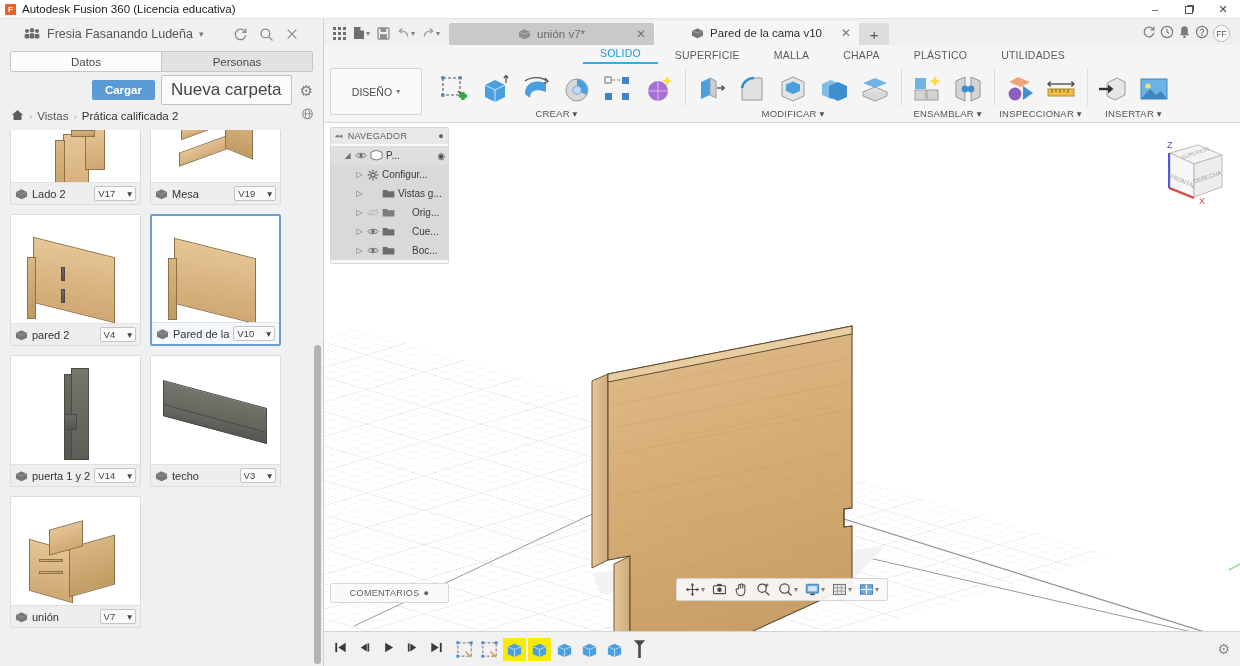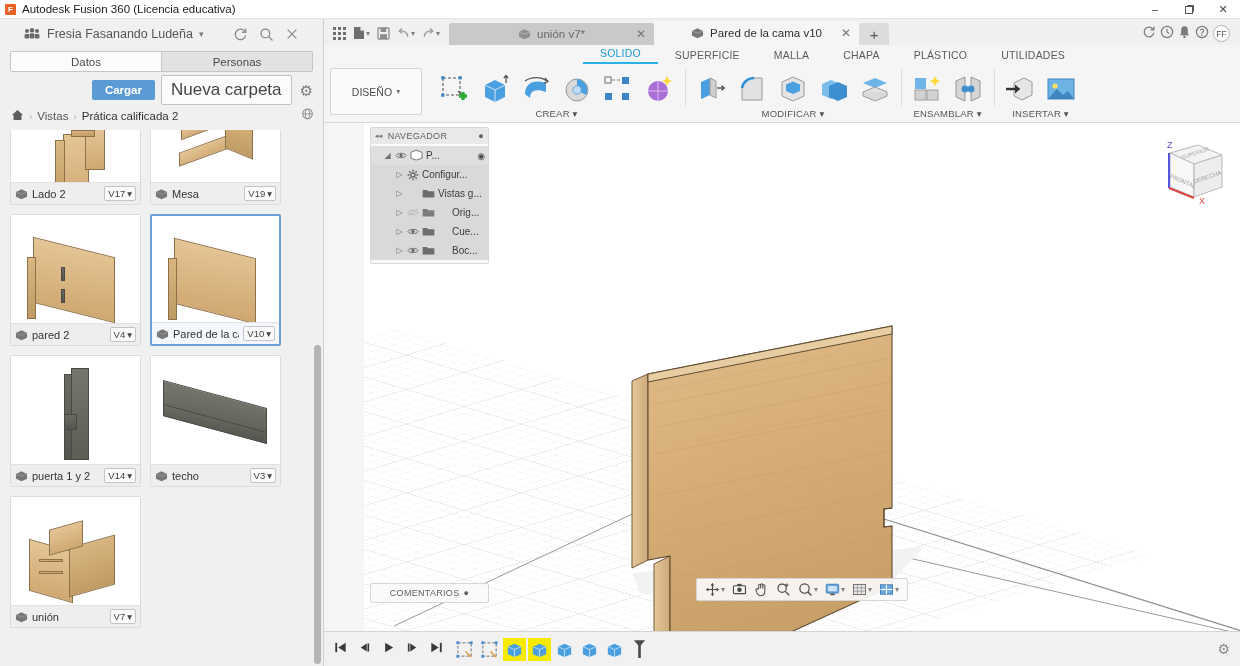--- a/index.html
+++ b/index.html
@@ -95,21 +95,21 @@
   .card-thumb { flex: 1; position: relative; overflow: hidden; background: #fff; }
   .card-foot {
     height: 22px; background: #eeeeee; border-top: 1px solid #e2e2e2;
     display: flex; align-items: center; padding: 0 4px; gap: 4px;
   }
   .card.selected .card-foot { background: #f4f8fc; }
   .card-label { font-size: 11px; color: #333; white-space: nowrap; overflow: hidden; }
   .ver-chip {
     margin-left: auto; font-size: 9.5px; color: #444; background: #fafafa;
     border: 1px solid #c4c4c4; border-radius: 2px; padding: 1px 3px;
-    display: flex; align-items: center; gap: 2px; flex: none;
+    display: flex; align-items: center; gap: 12px; flex: none;
   }
   .cube-ico { width: 13px; height: 12px; flex: none; }
   .dp-scrollbar {
     position: absolute; right: 2px; top: 215px; width: 7px; bottom: 2px;
     background: #b4b4b4; border-radius: 4px;
   }
 
   
   .th { position: absolute; }
   .wood  { background: linear-gradient(175deg, #e5c596, #cfa771); border: 1px solid #8d7249; }
@@ -167,21 +167,21 @@
     content: ""; position: absolute; left: 0; top: 5px; bottom: 16px; width: 1px; background: #dedede;
   }
   .ricons { display: flex; align-items: flex-end; gap: 3px; flex: 1; padding: 3px 2px 0 2px; }
   .rbtn {
     width: 38px; height: 38px; display: flex; align-items: center; justify-content: center;
     cursor: pointer; border-radius: 2px;
   }
   .rlabel { font-size: 9.5px; color: #555; padding-bottom: 3px; white-space: nowrap; letter-spacing: .2px; }
 
   
-  .canvaswrap { position: relative; flex: 1; background: #eab308; overflow: hidden; margin-left: 40px; }
+  .canvaswrap { position: relative; flex: 1; background: #eab308; overflow: hidden; }
   .browser {
     position: absolute; left: 6px; top: 4px; width: 119px;
     background: rgba(250,250,250,0.94); border: 1px solid #d7d7d7;
     border-radius: 2px; z-index: 6; font-size: 10.5px;
   }
   .browser-head {
     height: 16px; display: flex; align-items: center; gap: 5px;
     padding: 0 4px; background: #e9e9e9; color: #5e5e5e; font-size: 9px; letter-spacing: .3px;
   }
   .browser-head .dot { margin-left: auto; }
@@ -684,20 +684,42 @@
                   <circle cx="19" cy="16" r="3.4" fill="#3d8fd0"></circle>
                 </svg>
             </div>
           </div>
           <div class="rlabel">
             <span>ENSAMBLAR</span> <span>▾</span>
           </div>
         </div>
 
 
+        <div class="rgroup">
+          <div class="ricons">
+            <div class="rbtn">
+              <svg width="32" height="32" viewBox="0 0 32 32">
+                  <path d="M14 4 L26 9 L17 14 L5 9 Z" fill="#f0a477"></path>
+                  <circle cx="11" cy="21" r="6.4" fill="#8a5fc0"></circle>
+                  <path d="M19 13 L29 20 L19 27 Z" fill="#3d8fd0"></path>
+                </svg>
+            </div>
+            <div class="rbtn">
+              <svg width="32" height="32" viewBox="0 0 32 32">
+                  <path d="M3 11 H29" stroke="#444" stroke-width="1.3"></path>
+                  <path d="M5.6 8.6 L3 11 L5.6 13.4 M26.4 8.6 L29 11 L26.4 13.4" fill="none" stroke="#444" stroke-width="1.3"></path>
+                  <rect x="3" y="16" width="26" height="7" fill="#f0c046" stroke="#b8892a"></rect>
+                  <path d="M7 16 v4 M11 16 v3 M15 16 v4 M19 16 v3 M23 16 v4" stroke="#7a5d15" stroke-width="1"></path>
+                </svg>
+            </div>
+          </div>
+          <div class="rlabel">
+            <span>INSPECCIONAR</span> <span>▾</span>
+          </div>
+        </div>
 
         <div class="rgroup">
           <div class="ricons">
             <div class="rbtn">
               <svg width="32" height="32" viewBox="0 0 32 32">
                   <path d="M10 10 L20 5 L28 9 L28 22 L18 27 L10 23 Z" fill="#e6e6e6" stroke="#9a9a9a"></path>
                   <path d="M2 16 H14" stroke="#333" stroke-width="2.4"></path>
                   <path d="M11 11.6 L16.4 16 L11 20.4 Z" fill="#333"></path>
                 </svg>
             </div>

